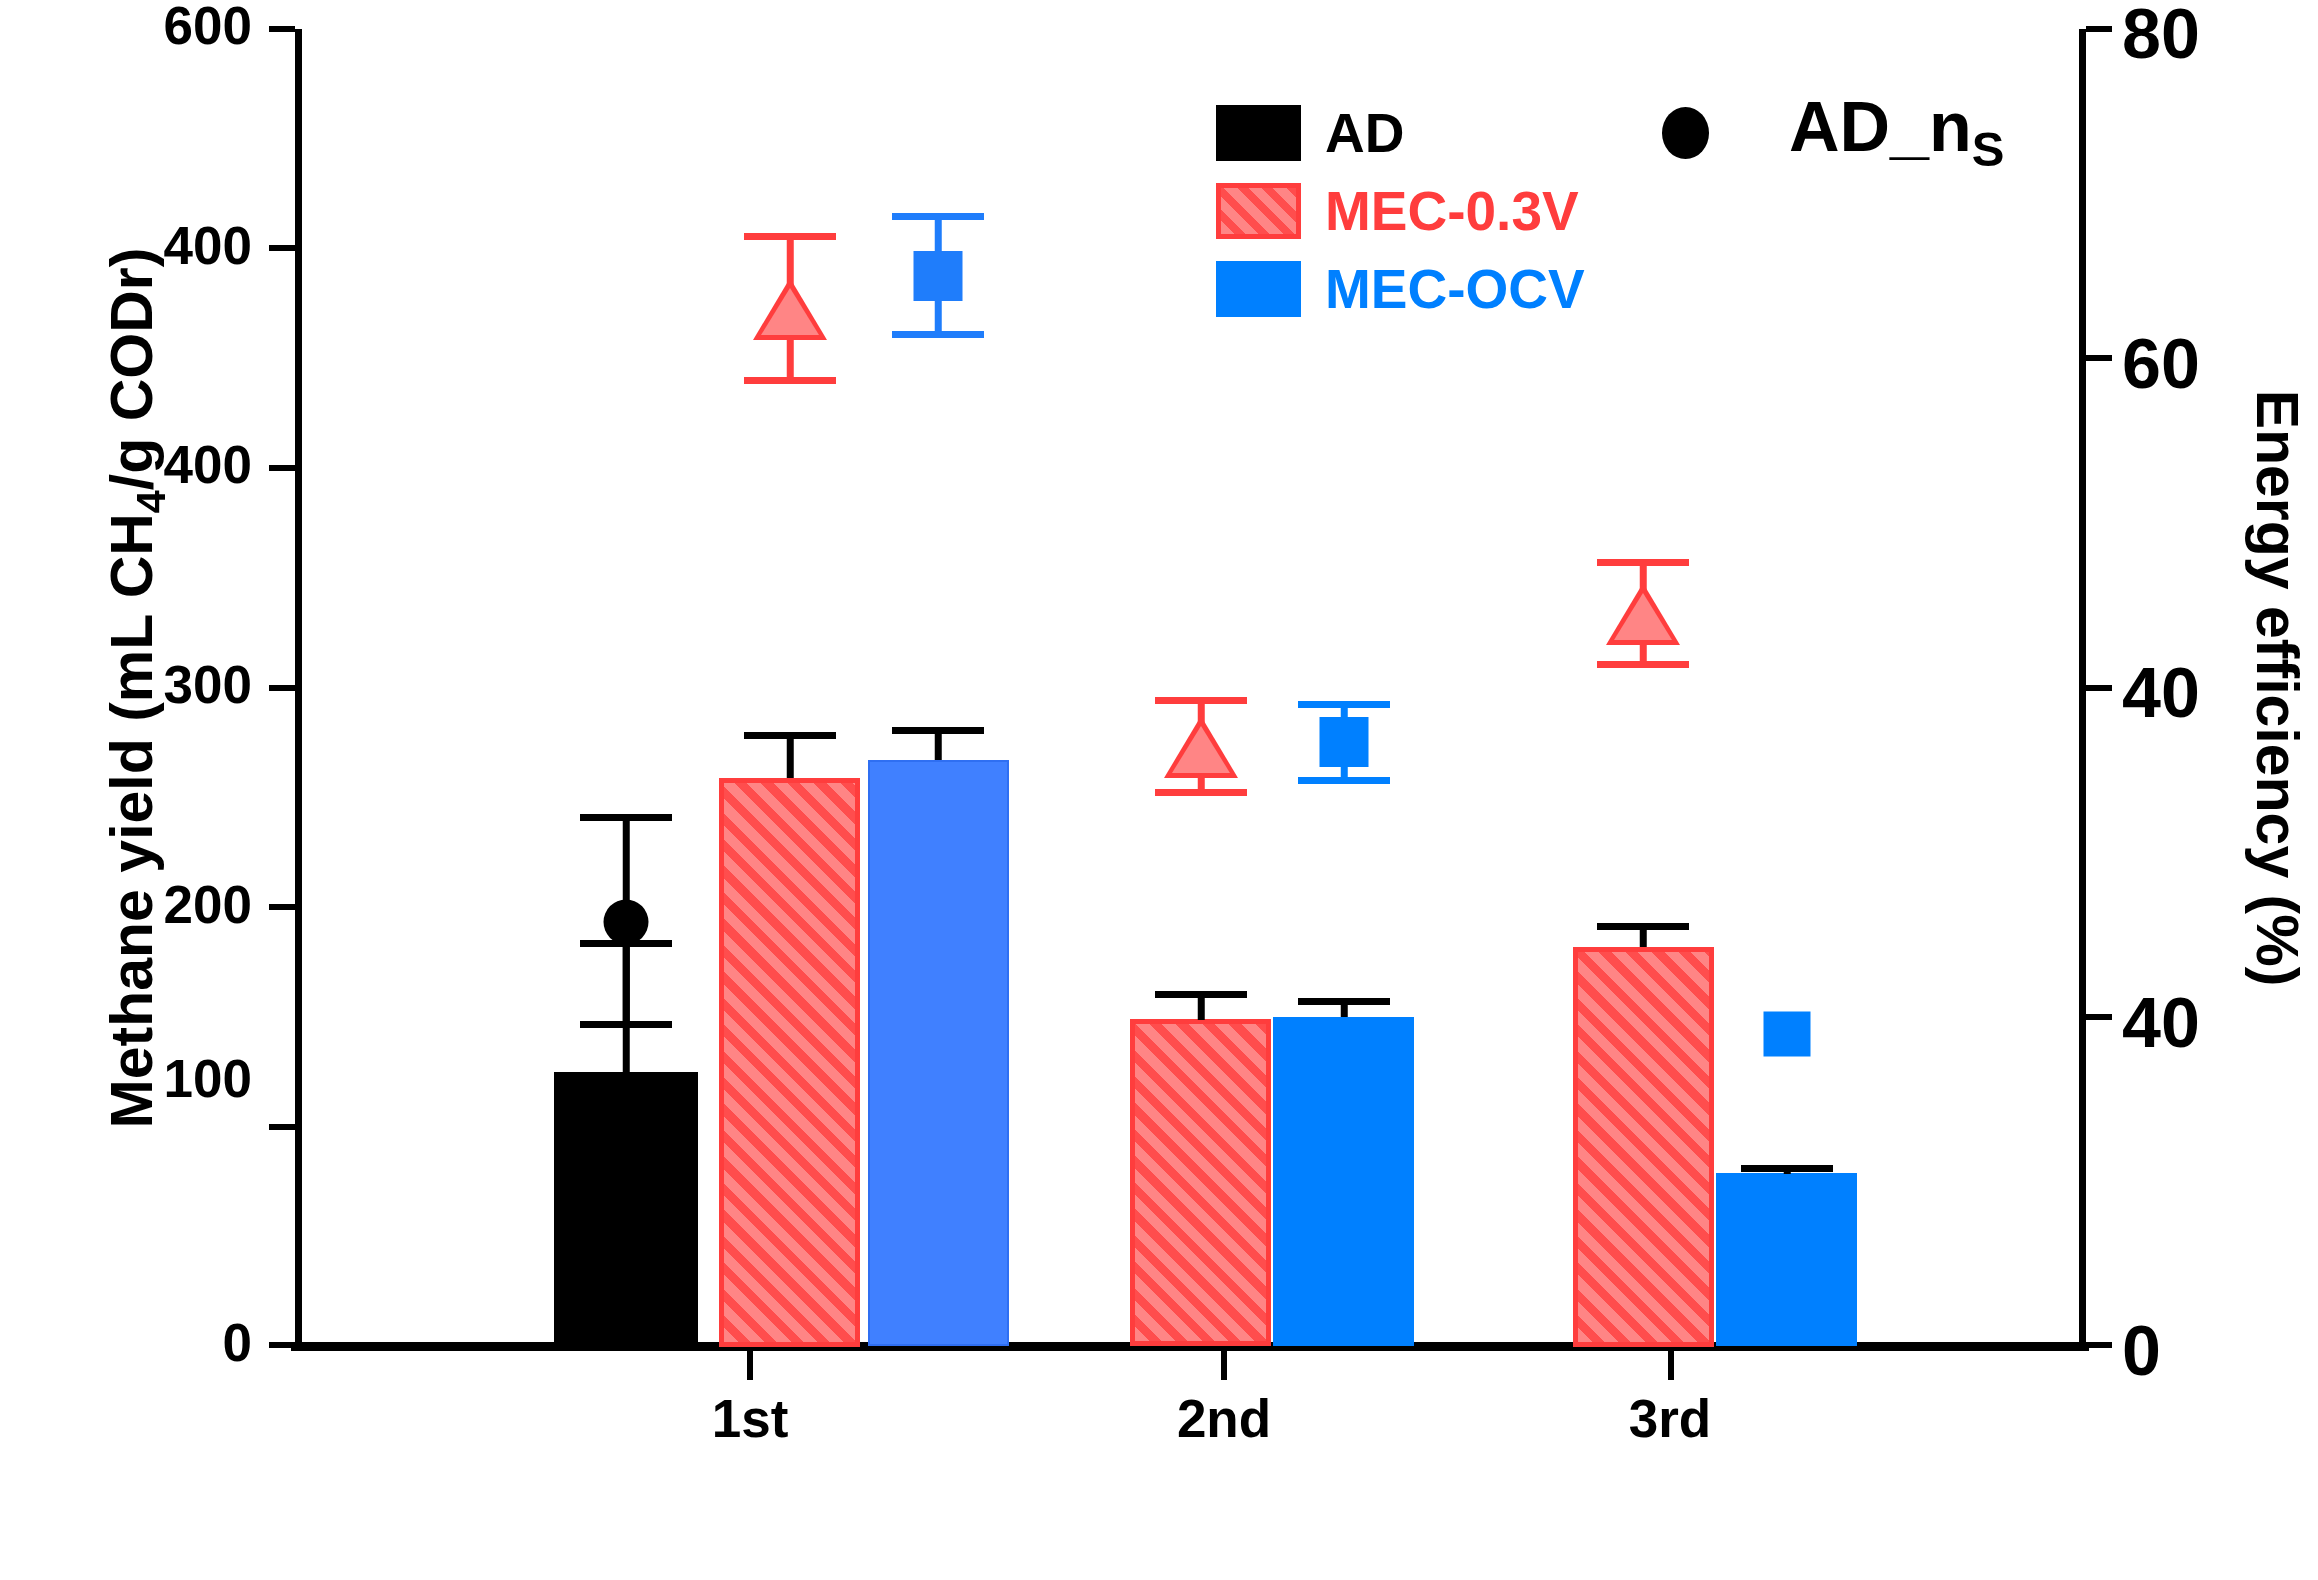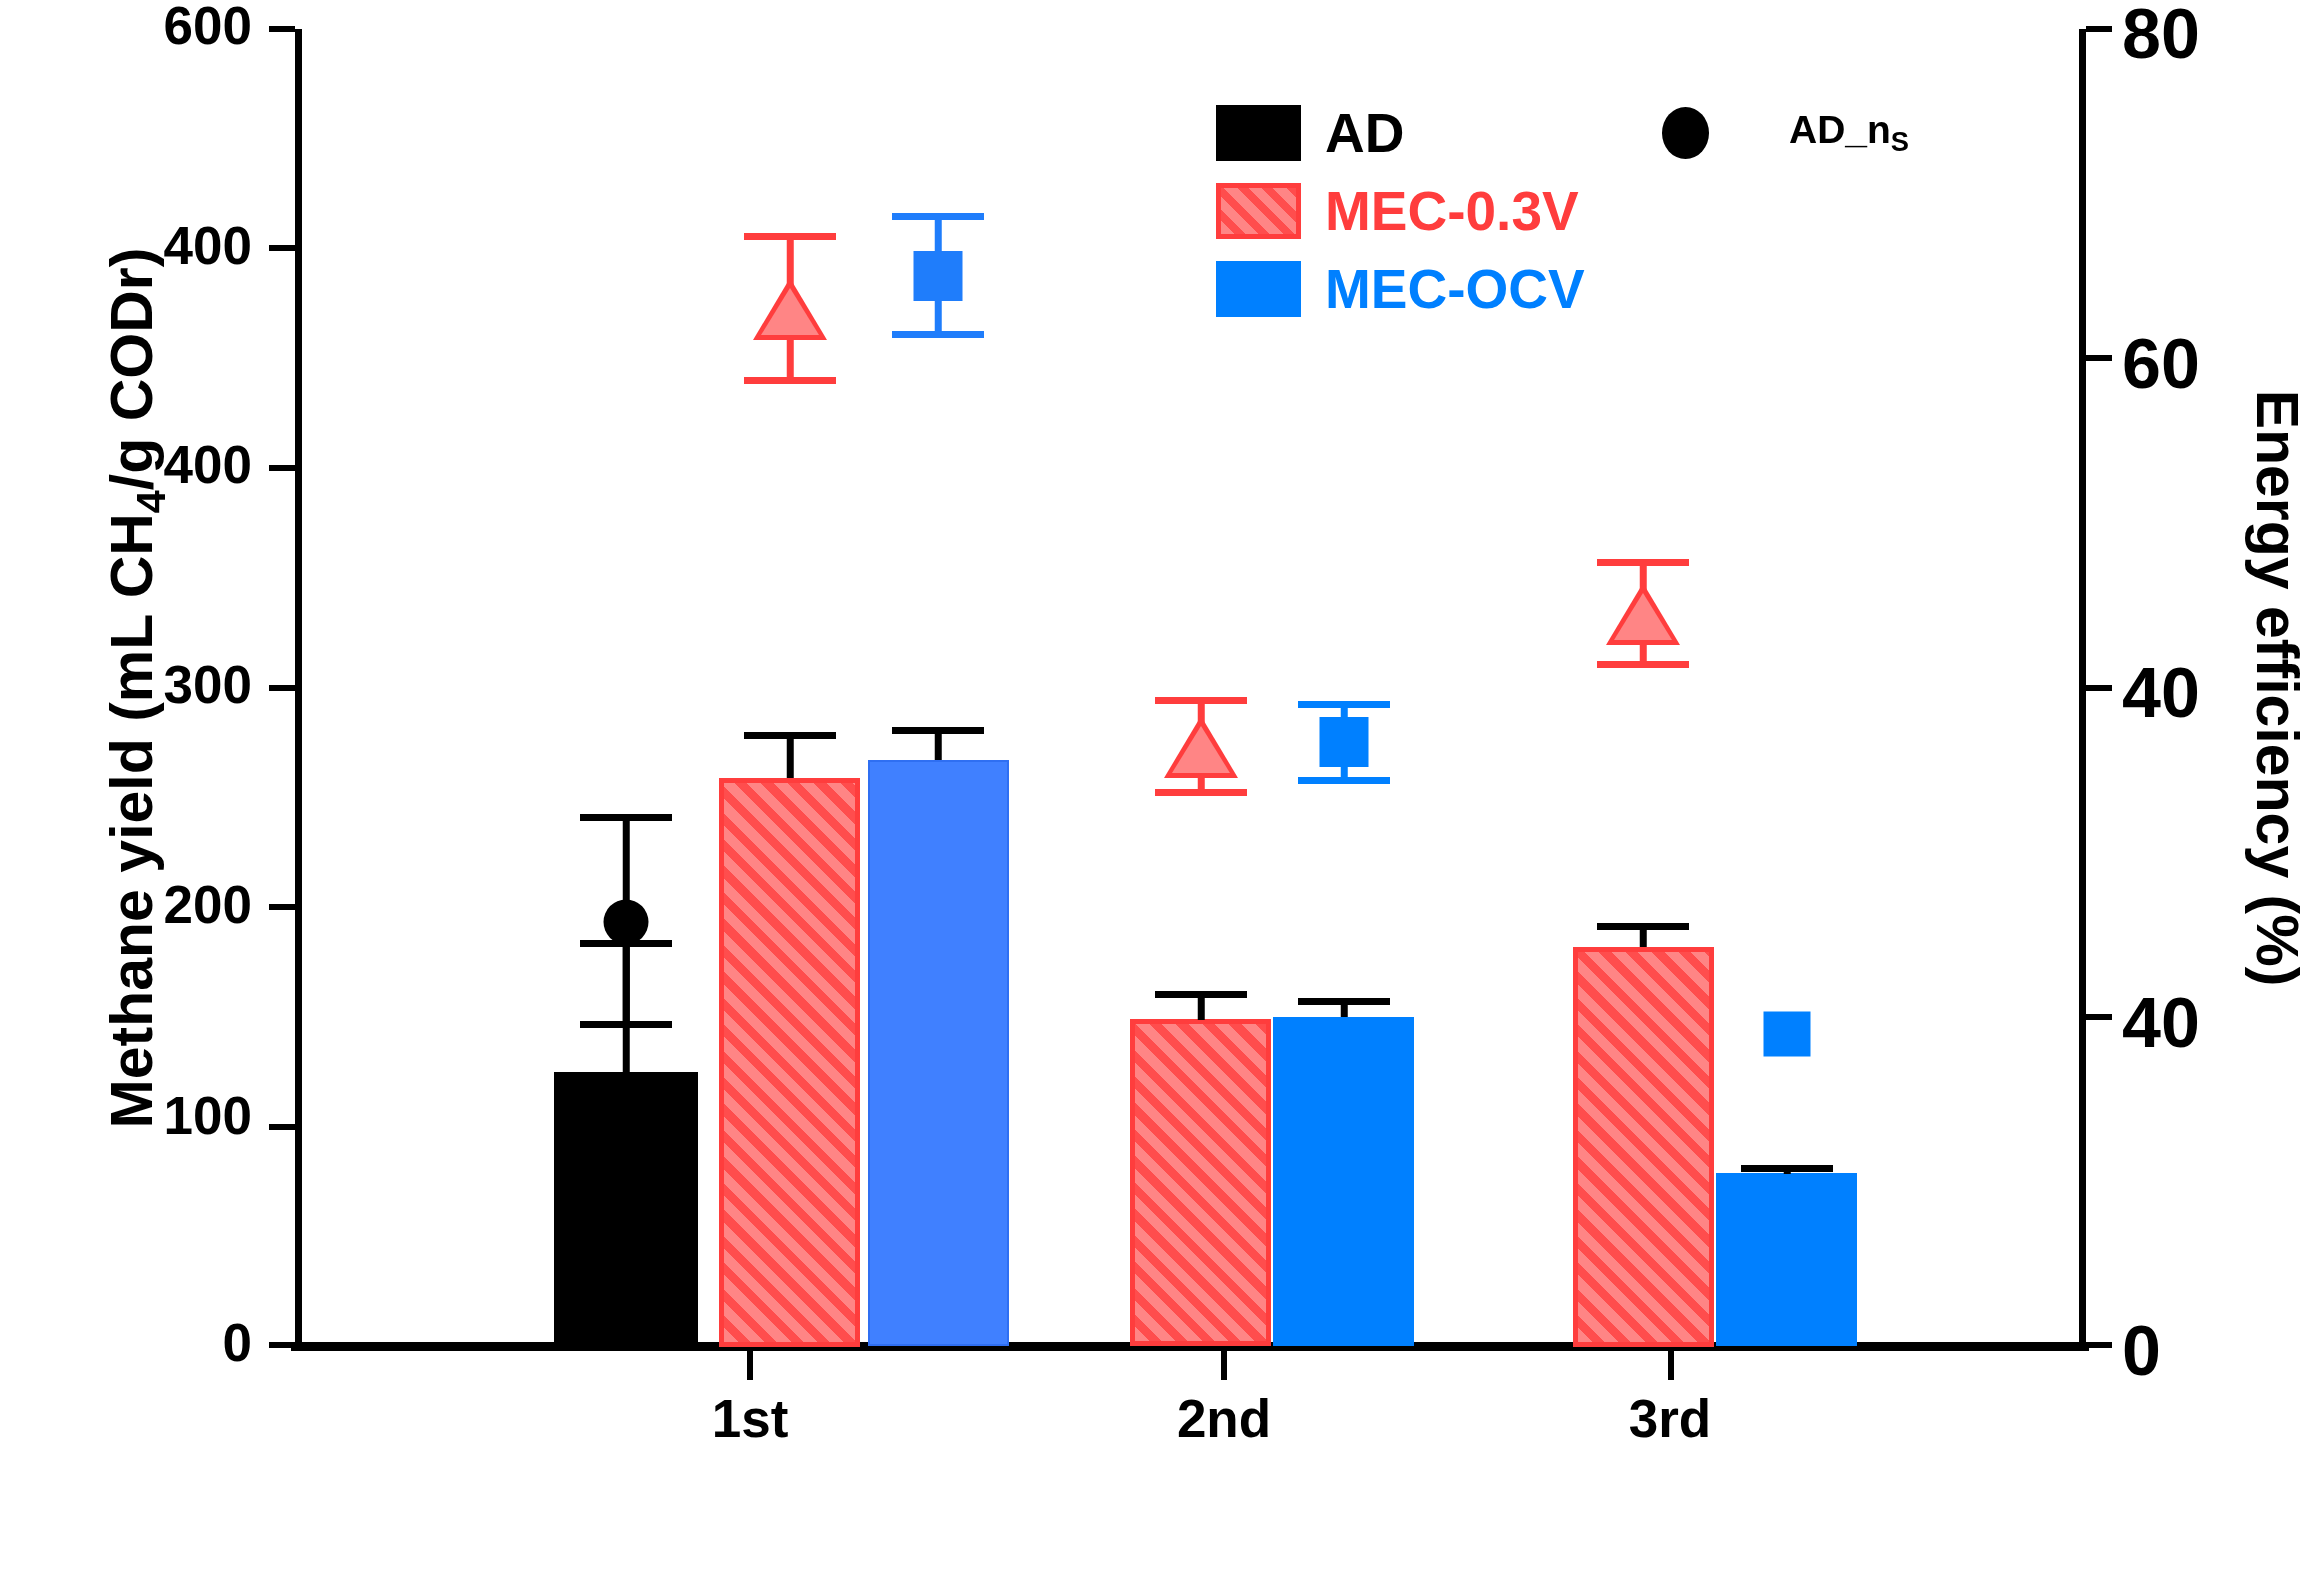--- a/index.html
+++ b/index.html
@@ -103,21 +103,21 @@
   .ltext{position:absolute;left:109px;top:50%;transform:translateY(-50%);
          font-size:55px;font-weight:bold;white-space:nowrap;line-height:1;}
   .lcol2{position:absolute;left:446px;top:0;width:547px;height:233px;}
   .lkey2{position:absolute;left:0;top:50%;transform:translateY(-50%);}
   .lkey2.dot{width:47px;height:52px;border-radius:50%;background:#000;}
   .lkey2.tri-b{position:absolute;left:0;top:50%;transform:translateY(-50%);
       width:0;height:0;border-left:29px solid transparent;border-right:29px solid transparent;
       border-bottom:55px solid #ff8585;}
   .lkey2.sq{width:37px;height:58px;background:#0080ff;}
   .ltext2{position:absolute;left:127px;top:50%;transform:translateY(-50%);
-          font-size:39px;font-weight:bold;white-space:nowrap;line-height:1;}
+          font-size:70px;font-weight:bold;white-space:nowrap;line-height:1;}
   .c-black{color:#000;} .c-red{color:#ff3d3d;} .c-blue{color:#0080ff;}
 </style>
 </head>
 <body>
 
 <div id="fig">
 
   <div id="plot"></div>
   <div id="xaxis-line"></div>
 
@@ -137,21 +137,21 @@
 
   <div class="tick-x" style="left:747px;"></div>
   <div class="tick-x" style="left:1221px;"></div>
   <div class="tick-x" style="left:1668px;"></div>
 
   <div class="ylab-l" style="top:-0.7px;">600</div>
   <div class="ylab-l" style="top:219px;">400</div>
   <div class="ylab-l" style="top:438px;">400</div>
   <div class="ylab-l" style="top:658px;">300</div>
   <div class="ylab-l" style="top:878px;">200</div>
-  <div class="ylab-l" style="top:1089px;">100</div>
+  <div class="ylab-l" style="top:1052px;">100</div>
   <div class="ylab-l" style="top:1316px;">0</div>
 
   <div class="ylab-r" style="top:-0.7px;">80</div>
   <div class="ylab-r" style="top:329px;">60</div>
   <div class="ylab-r" style="top:658px;">40</div>
   <div class="ylab-r" style="top:988px;">40</div>
   <div class="ylab-r" style="top:1316px;">0</div>
 
   <div class="xlab" style="left:750px;">1st</div>
   <div class="xlab" style="left:1224px;">2nd</div>

